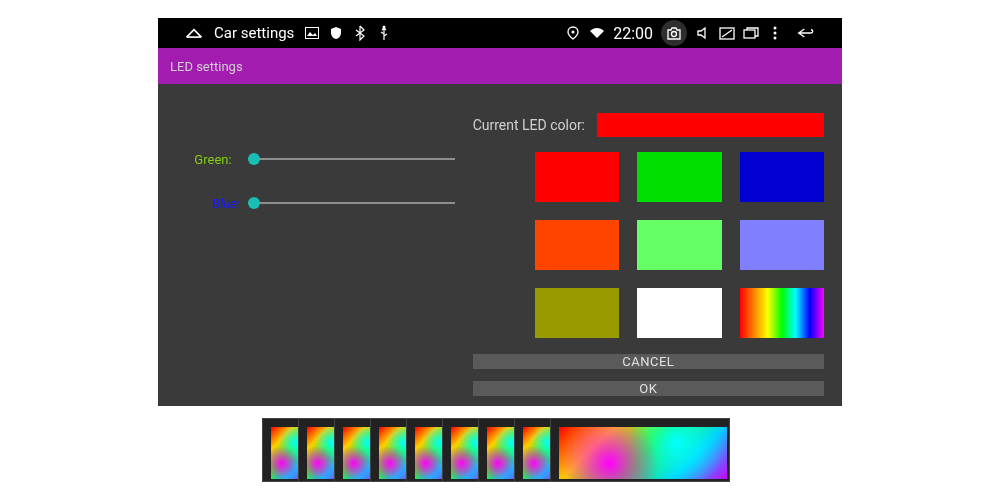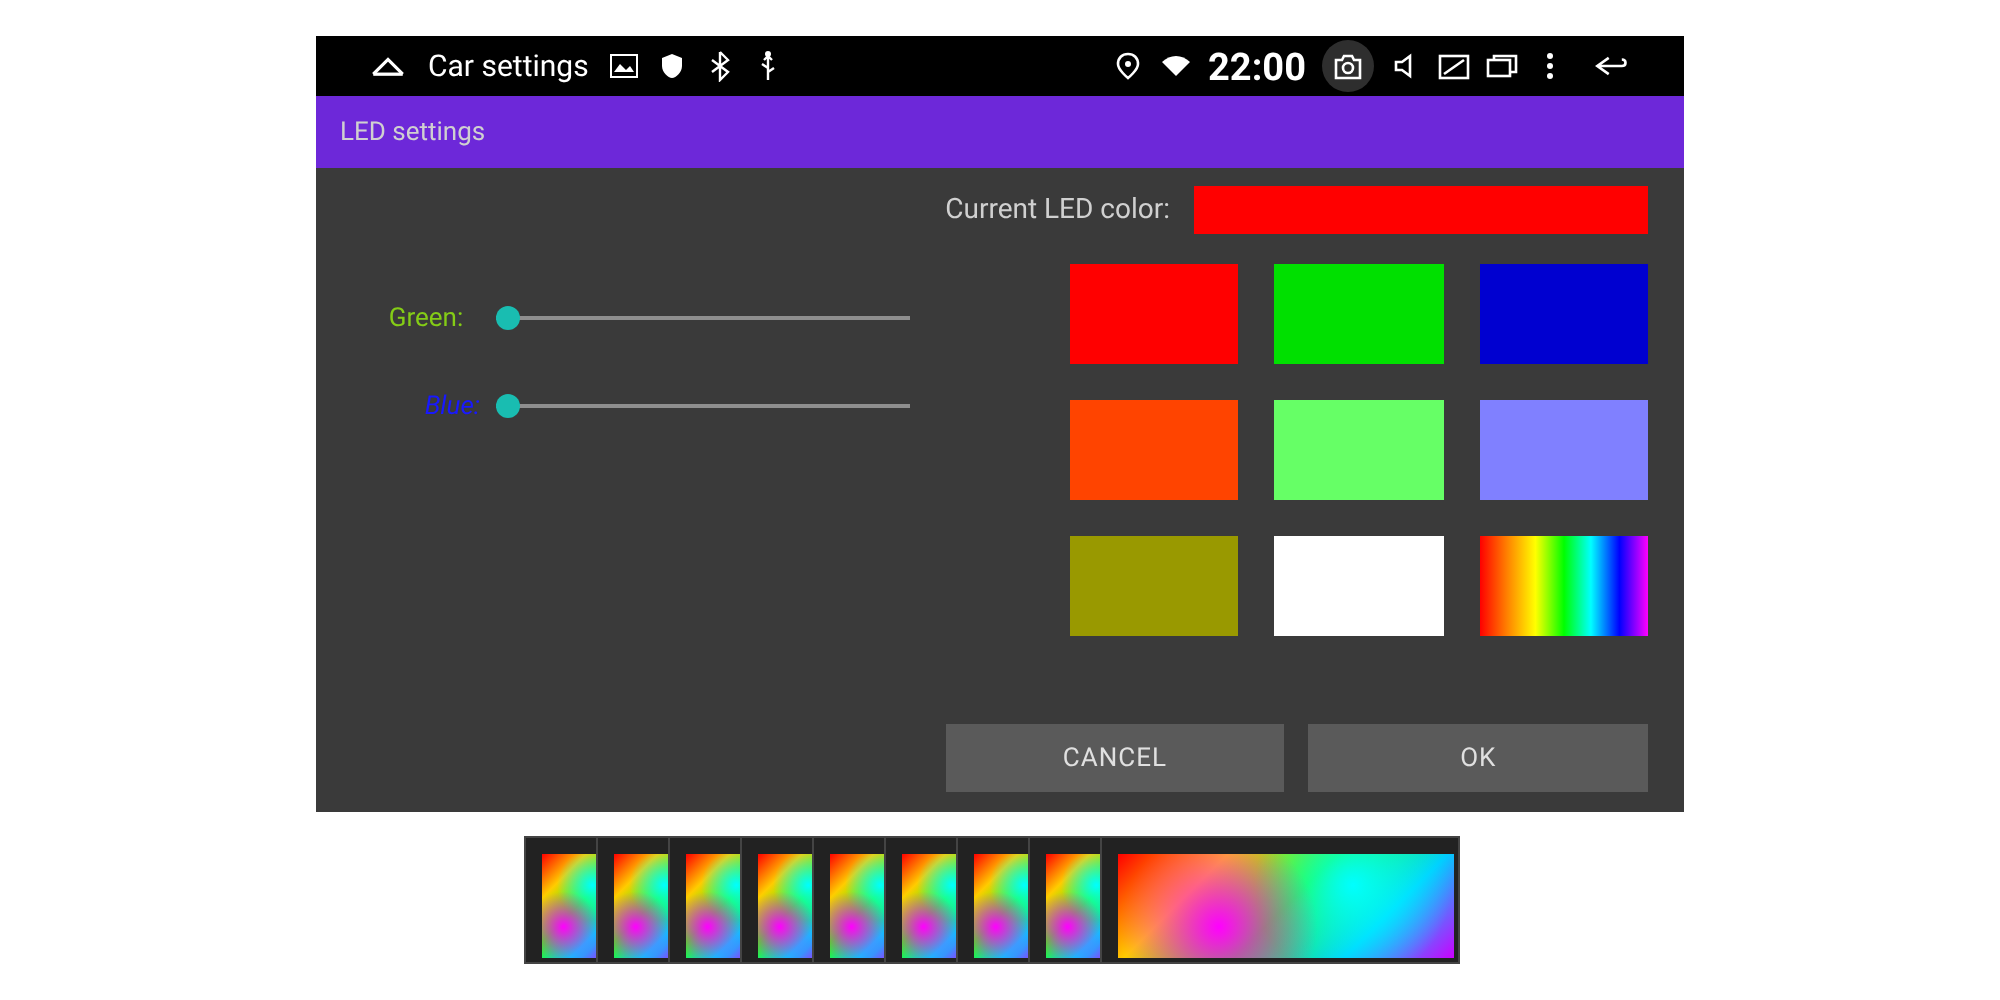--- a/index.html
+++ b/index.html
@@ -22,54 +22,54 @@
     height: 30px;
     display: flex;
     align-items: center;
     padding: 0 24px;
     color: #fff;
     font-size: 15px;
   }
   .status-bar .title { margin-left: 8px; margin-right: 6px; }
   .status-bar .sb-icon { width: 18px; height: 18px; display: flex; align-items: center; justify-content: center; margin: 0 3px; }
   .status-bar .spacer { flex: 1; }
-  .status-bar .clock { font-size: 19px; margin: 0 4px; font-weight: bold; }
+  .status-bar .clock { font-size: 16px; margin: 0 4px; }
   .camera-circle {
     width: 26px; height: 26px; border-radius: 50%;
     background: rgba(255,255,255,0.18);
     display: flex; align-items: center; justify-content: center;
     margin: 0 4px;
   }
   .app {
     position: absolute;
     top: 30px; left: 0; right: 0; bottom: 0;
     background: #1b1b1b;
   }
   .subheader {
     height: 36px;
-    background: #6d28d9;
+    background: #a21caf;
     color: #d0d0d0;
     font-size: 13px;
     display: flex;
     align-items: center;
     padding-left: 12px;
   }
   .content {
     position: absolute;
     top: 36px; left: 0; right: 0; bottom: 0;
     background: #3a3a3a;
     display: flex;
   }
   .left-col {
     width: 46%;
     padding: 56px 18px 0 28px;
   }
   .right-col {
     width: 54%;
-    padding: 6px 18px 10px 0;
+    padding: 26px 18px 10px 0;
     display: flex;
     flex-direction: column;
   }
   .slider-row {
     display: flex;
     align-items: center;
     height: 38px;
     margin-bottom: 6px;
   }
   .slider-row .sl-label {
@@ -134,20 +134,21 @@
   .rainbow {
     background: linear-gradient(90deg,
       #ff0000 0%, #ff8000 16%, #ffff00 33%,
       #00ff00 50%, #00ffff 66%, #0000ff 83%, #ff00ff 100%);
   }
   .btn-row {
     display: flex;
     margin-top: auto;
     gap: 12px;
     padding-top: 12px;
+    flex-direction: column;
   }
   .btn {
     flex: 1;
     height: 34px;
     background: #5a5a5a;
     color: #e0e0e0;
     font-size: 13px;
     display: flex;
     align-items: center;
     justify-content: center;

